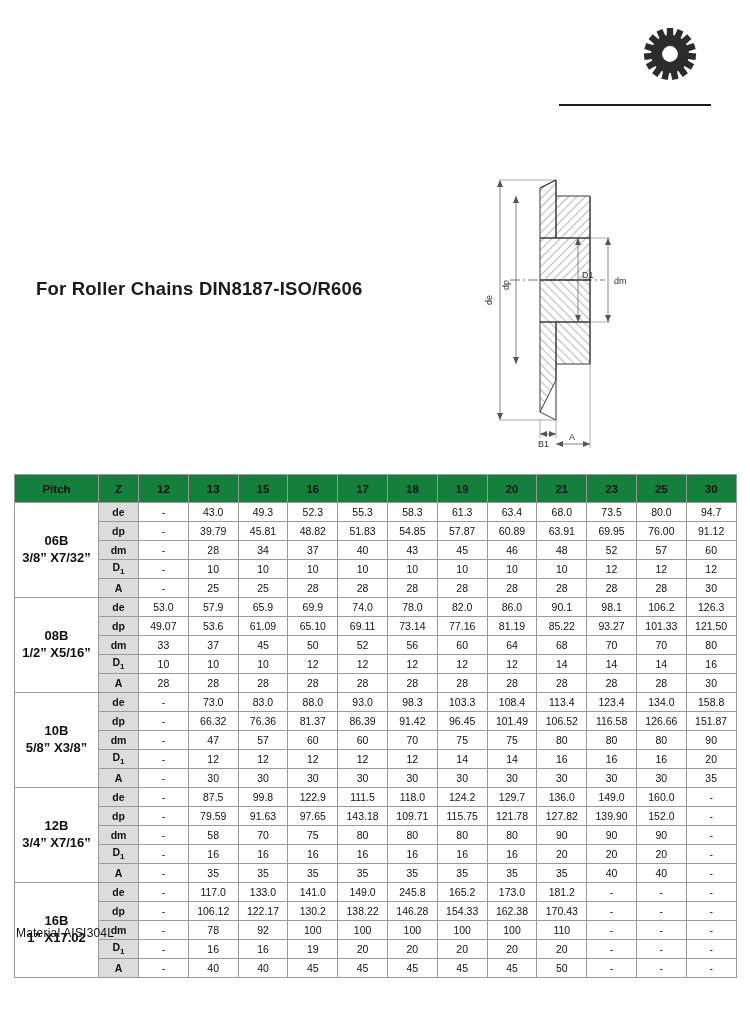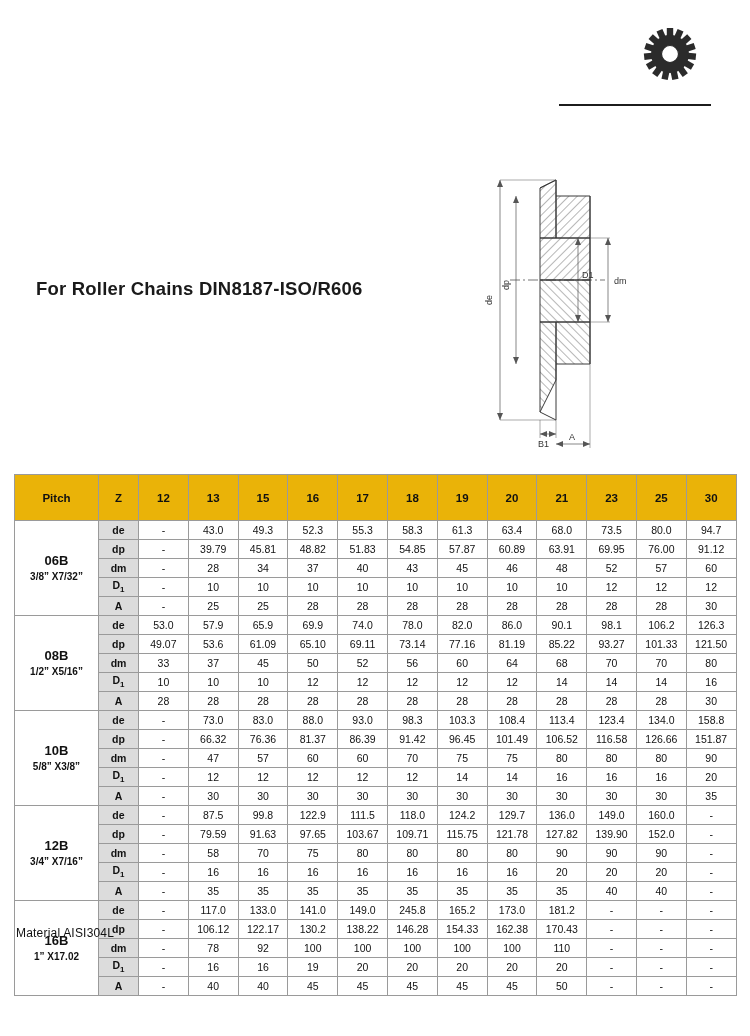--- a/index.html
+++ b/index.html
@@ -101,42 +101,42 @@
   }
   table.spec td, table.spec th {
     border: 1px solid #9a9a9a;
     text-align: center;
     font-size: 10.5px;
     height: 19px;
     padding: 0;
     color: #111;
   }
   table.spec thead th {
-    background: #eab308;
+    background: #15803d;
     font-weight: bold;
     font-size: 11.5px;
-    height: 46px;
+    height: 28px;
     color: #111;
   }
   th.pitch-head { width: 84px; }
   th.z-head { width: 40px; }
   th.num-head { width: 49.8px; }
 
   td.pitch-cell {
     background: #ffffff;
     vertical-align: middle;
     line-height: 1.15;
   }
   td.pitch-cell .p-main {
     font-size: 13px;
     font-weight: bold;
     display: block;
   }
   td.pitch-cell .p-sub {
-    font-size: 10px;
+    font-size: 13px;
     font-weight: bold;
     display: block;
     margin-top: 2px;
   }
   td.rowlabel {
     background: #dcdcdc;
     font-weight: bold;
     font-size: 11px;
   }
   td.rowlabel sub { font-size: 8px; }
@@ -538,21 +538,21 @@
           <td class="val">149.0</td>
           <td class="val">160.0</td>
           <td class="val">-</td>
         </tr>
         <tr>
           <td class="rowlabel">dp</td>
           <td class="val">-</td>
           <td class="val">79.59</td>
           <td class="val">91.63</td>
           <td class="val">97.65</td>
-          <td class="val">103.67</td>
+          <td class="val">143.18</td>
           <td class="val">109.71</td>
           <td class="val">115.75</td>
           <td class="val">121.78</td>
           <td class="val">127.82</td>
           <td class="val">139.90</td>
           <td class="val">152.0</td>
           <td class="val">-</td>
         </tr>
         <tr>
           <td class="rowlabel">dm</td>

